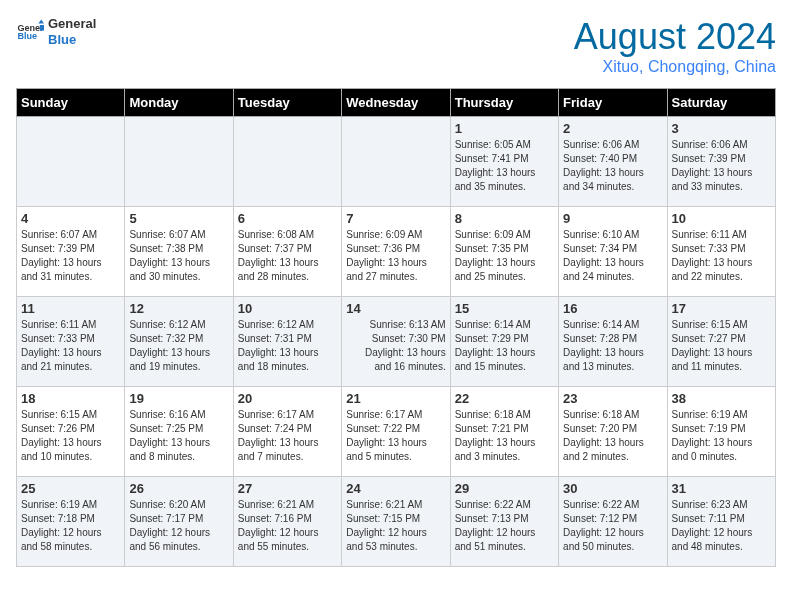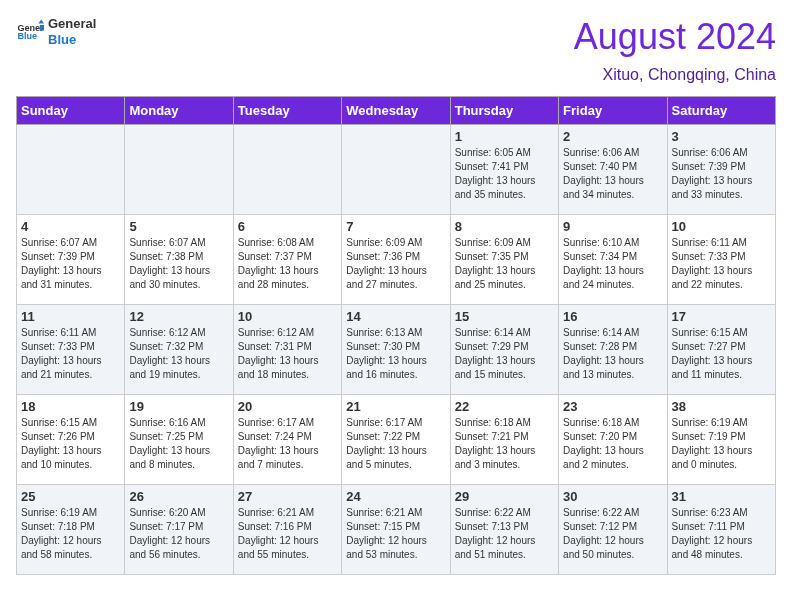--- a/index.html
+++ b/index.html
@@ -24,34 +24,33 @@
     .logo-icon {
       width: 28px;
       height: 28px;
     }
     .title-block {
       text-align: right;
     }
     .main-title {
       font-size: 36px;
       font-weight: normal;
-      color: #6d28d9;
+      color: #0369a1;
     }
     .subtitle {
       font-size: 16px;
-      color: #4c1d95;
-      margin-top: 8px;
+      color: #3b82f6;
     }
     table {
       width: 100%;
       border-collapse: collapse;
       table-layout: fixed;
     }
     thead tr th {
-      background-color: #6d28d9;
+      background-color: #000000;
       color: #fff;
       font-size: 13px;
       font-weight: bold;
       padding: 6px 4px;
       text-align: left;
       border: 1px solid #aaa;
     }
     tbody tr td {
       vertical-align: top;
       font-size: 10.5px;
@@ -211,21 +210,21 @@
         </td>
         <td>
           <span class="day-num">10</span>
           <div class="day-info" style="white-space: pre-line;">Sunrise: 6:12 AM
 Sunset: 7:31 PM
 Daylight: 13 hours
 and 18 minutes.</div>
         </td>
         <td>
           <span class="day-num">14</span>
-          <div class="day-info" style="white-space: pre-line;">Sunrise: 6:13 AM
+          <div class="day-info" style="white-space: pre-line; text-align: right;">Sunrise: 6:13 AM
 Sunset: 7:30 PM
 Daylight: 13 hours
 and 16 minutes.</div>
         </td>
         <td>
           <span class="day-num">15</span>
           <div class="day-info" style="white-space: pre-line;">Sunrise: 6:14 AM
 Sunset: 7:29 PM
 Daylight: 13 hours
 and 15 minutes.</div>

